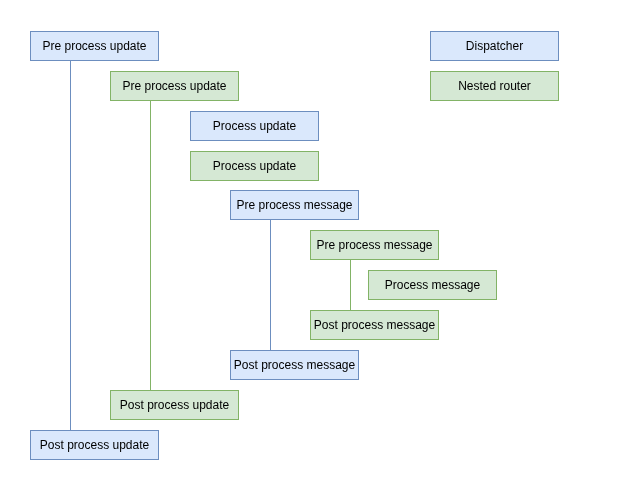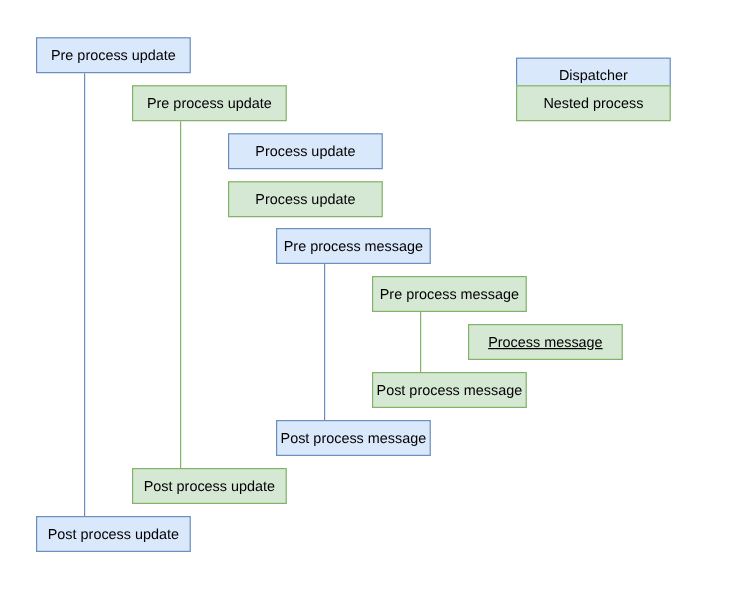--- a/index.html
+++ b/index.html
@@ -54,22 +54,22 @@
   <div class="connector green" style="left:150px; top:101px; height:289px;"></div>
   <div class="connector blue" style="left:270px; top:220px; height:130px;"></div>
   <div class="connector green" style="left:350px; top:260px; height:50px;"></div>
 
   <div class="node blue" style="left:30px;  top:31px;">Pre process update</div>
   <div class="node green" style="left:110px; top:71px;">Pre process update</div>
   <div class="node blue" style="left:190px; top:111px;">Process update</div>
   <div class="node green" style="left:190px; top:151px;">Process update</div>
   <div class="node blue" style="left:230px; top:190px;">Pre process message</div>
   <div class="node green" style="left:310px; top:230px;">Pre process message</div>
-  <div class="node green" style="left:390px; top:270px;text-decoration:underline;">Process message</div>
+  <div class="node green" style="left:368px; top:270px;">Process message</div>
   <div class="node green" style="left:310px; top:310px;">Post process message</div>
   <div class="node blue" style="left:230px; top:350px;">Post process message</div>
   <div class="node green" style="left:110px; top:390px;">Post process update</div>
   <div class="node blue" style="left:30px;  top:430px;">Post process update</div>
 
-  <div class="node blue" style="left:430px; top:48px;">Dispatcher</div>
-  <div class="node green" style="left:430px; top:71px;">Nested process</div>
+  <div class="node blue" style="left:430px; top:31px;">Dispatcher</div>
+  <div class="node green" style="left:430px; top:71px;">Nested router</div>
 
 </div>
 
 </body></html>

